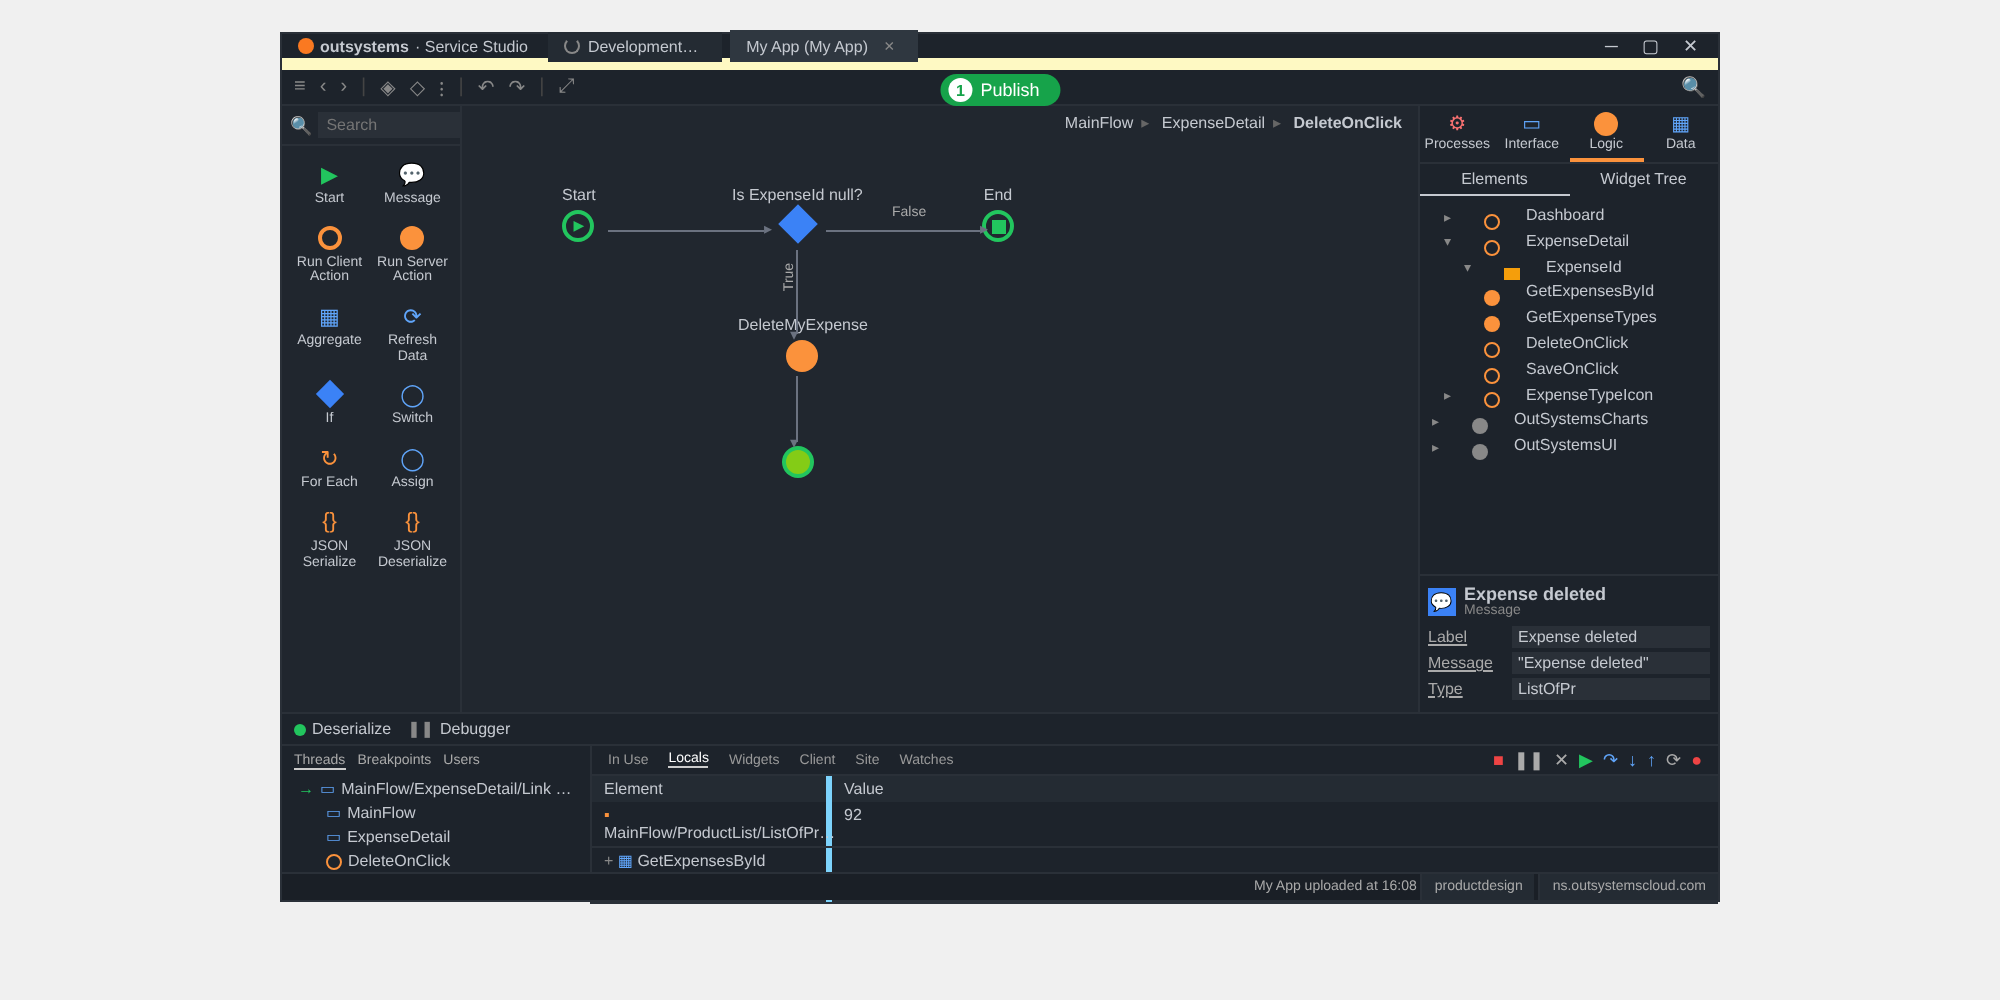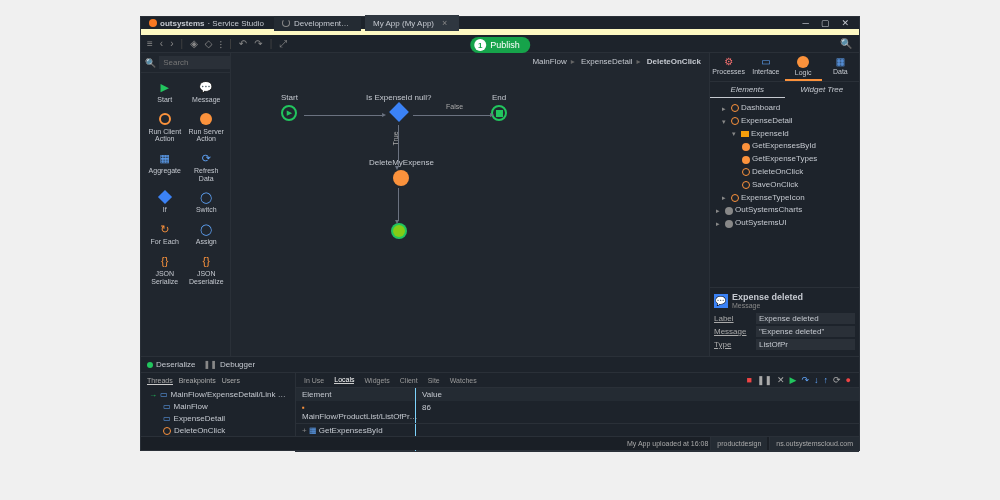--- a/index.html
+++ b/index.html
@@ -48,25 +48,25 @@
 .arrow-h::after{ content:"▸"; position:absolute; right:-4px; top:-5px; color:#6b7280; font-size:8px;}
 .arrow-v { position:absolute; width:1px; background:#6b7280; }
 .arrow-v::after{ content:"▾"; position:absolute; left:-3px; bottom:-5px; color:#6b7280; font-size:8px;}
 .edge-label { position:absolute; font-size:7px; color:#aaa; }
 .right-panel { width:150px; background:#1d232b; border-left:1px solid #2a3038; display:flex; flex-direction:column; }
 .app-tabs { display:flex; border-bottom:1px solid #2a3038; }
 .app-tab { flex:1; display:flex; flex-direction:column; align-items:center; gap:1px; padding:3px 0; font-size:7px; }
 .app-tab.active { border-bottom:2px solid #fb923c; }
 .at-icon { font-size:10px; }
 .at-proc{color:#f87171;} .at-int{color:#60a5fa;} .at-log{color:#fb923c; background:#fb923c; width:12px; height:12px; border-radius:50%;} .at-dat{color:#60a5fa;}
-.sub-tabs { display:flex; font-size:8px;font-style:italic; }
+.sub-tabs { display:flex; font-size:8px; }
 .sub-tab { flex:1; text-align:center; padding:3px 0; }
 .sub-tab.active { border-bottom:1px solid #c5c9d0; }
 .tree { padding:4px 2px; font-size:8px; line-height:1.6; }
-.tree-item { display:flex; align-items:center; gap:2px; padding-left:4px; }
+.tree-item { display:flex; align-items:flex-end; gap:13px; padding-left:4px; }
 .tree-item.d1{padding-left:10px;} .tree-item.d2{padding-left:20px;} .tree-item.d3{padding-left:30px;}
 .tree-arrow { font-size:7px; color:#888; width:7px; }
 .tree-icon { width:8px; height:8px; display:inline-flex; align-items:center; justify-content:center; }
 .ti-or { border-radius:50%; background:#fb923c; }
 .ti-or-hollow { border-radius:50%; border:1px solid #fb923c; }
 .ti-grey { border-radius:50%; background:#888; }
 .ti-yel { background:#f59e0b; width:8px; height:6px; }
 .prop-panel { margin-top:auto; border-top:1px solid #2a3038; padding:4px; }
 .prop-header { display:flex; align-items:center; gap:4px; margin-bottom:4px; }
 .prop-h-icon { width:14px; height:14px; background:#3b82f6; display:flex; align-items:center; justify-content:center; font-size:9px; }
@@ -87,21 +87,21 @@
 .bp-tree { padding:2px 4px; font-size:8px; line-height:1.5; }
 .bp-tree-item { display:flex; align-items:center; gap:3px; padding-left:4px; }
 .bp-tree-item.d1{padding-left:18px;}
 .bp-right { flex:1; display:flex; flex-direction:column; }
 .bp-r-tabs { display:flex; gap:10px; padding:2px 8px; font-size:7px; color:#999; align-items:center; }
 .bp-r-tabs span.active{ color:#fff; border-bottom:1px solid #ccc;}
 .bp-controls { margin-left:auto; display:flex; gap:5px; font-size:9px; }
 .bp-table { border-top:1px solid #2a3038; font-size:8px; }
 .bp-th { display:flex; background:#242b33; }
 .bp-th div,.bp-td div{ padding:2px 6px; }
-.bp-th div:first-child,.bp-td div:first-child{ width:120px; border-right:1px solid #7dd3fc; }
+.bp-th div:first-child,.bp-td div:first-child{ width:120px; border-right:3px solid #7dd3fc; }
 .bp-td { display:flex; border-bottom:1px solid #2a3038; }
 .statusbar { height:14px; background:#1a1f26; border-top:1px solid #2a3038; display:flex; align-items:center; justify-content:flex-end; gap:2px; padding:0 0 0 6px; font-size:7px; color:#aaa; }
 .st-seg{ padding:0 6px; border-left:1px solid #2a3038; height:100%; display:flex; align-items:center; background:#242b33;}
 </style>
 </head>
 <body>
 
 <div class="app">
 
   <div class="titlebar">
@@ -405,21 +405,21 @@
             <span style="color:#ef4444">●</span>
           </div>
         </div>
         <div class="bp-table">
           <div class="bp-th">
             <div>Element</div>
             <div>Value</div>
           </div>
           <div class="bp-td">
               <div><span style="color:#fb923c">▪</span> <span>MainFlow/ProductList/ListOfPr…</span></div>
-              <div>86</div>
+              <div>92</div>
             </div>
           <div class="bp-td">
               <div><span style="color:#888">+</span> <span style="color:#60a5fa">▦</span> <span>GetExpensesById</span></div>
               <div></div>
             </div>
           <div class="bp-td">
               <div><span style="color:#888">+</span> <span style="color:#60a5fa">▦</span> <span>GetExpenseTypes</span></div>
               <div></div>
             </div>
         </div>

